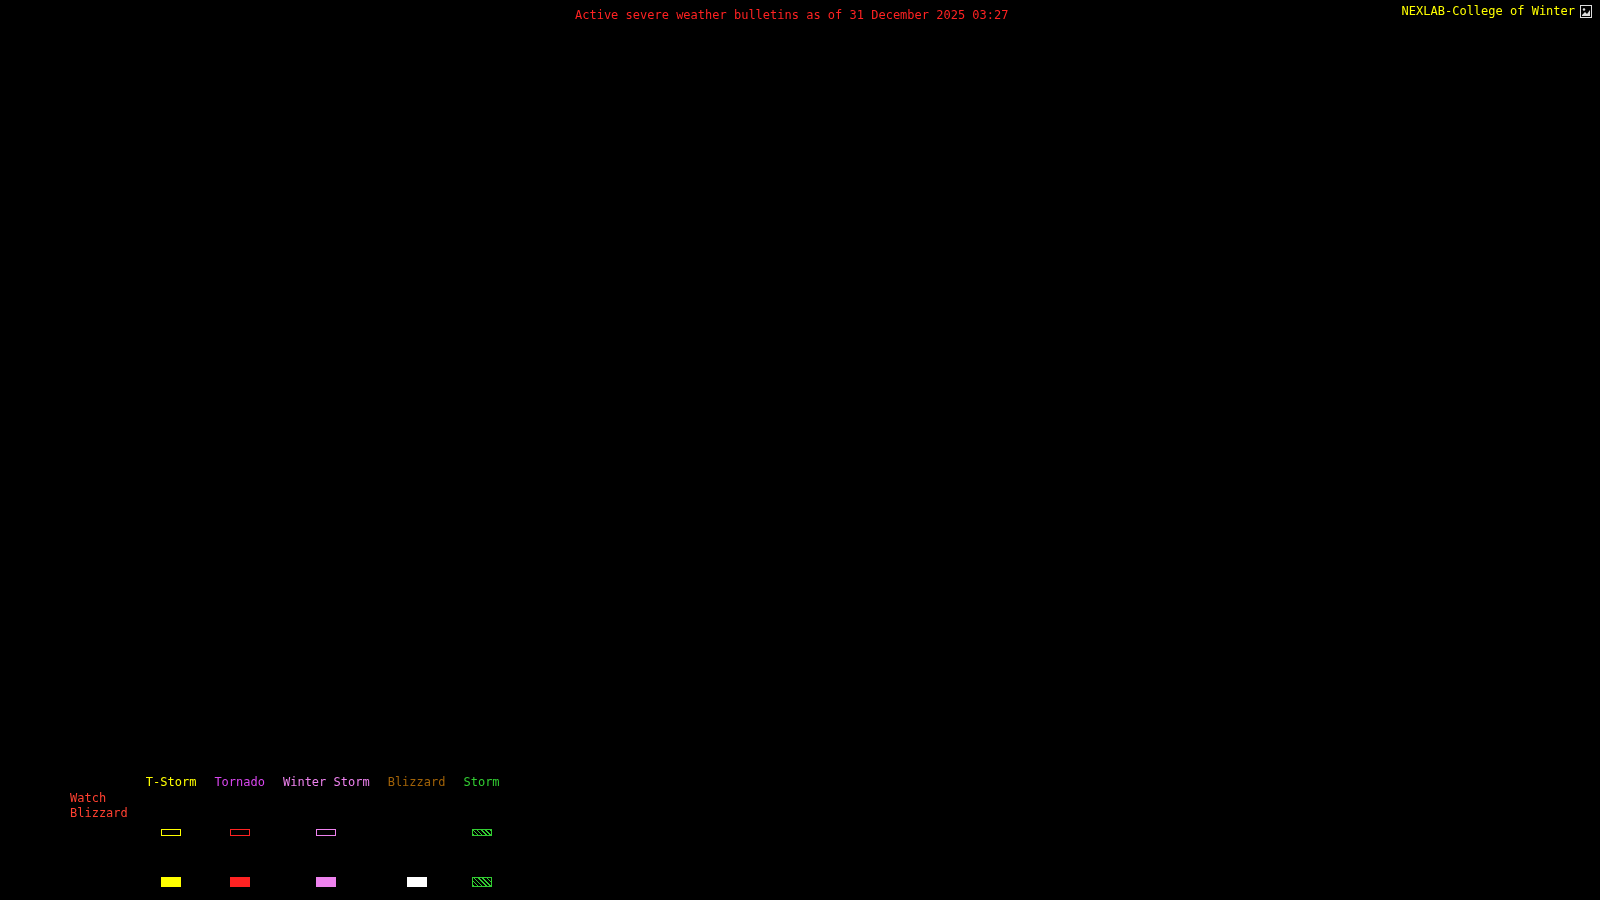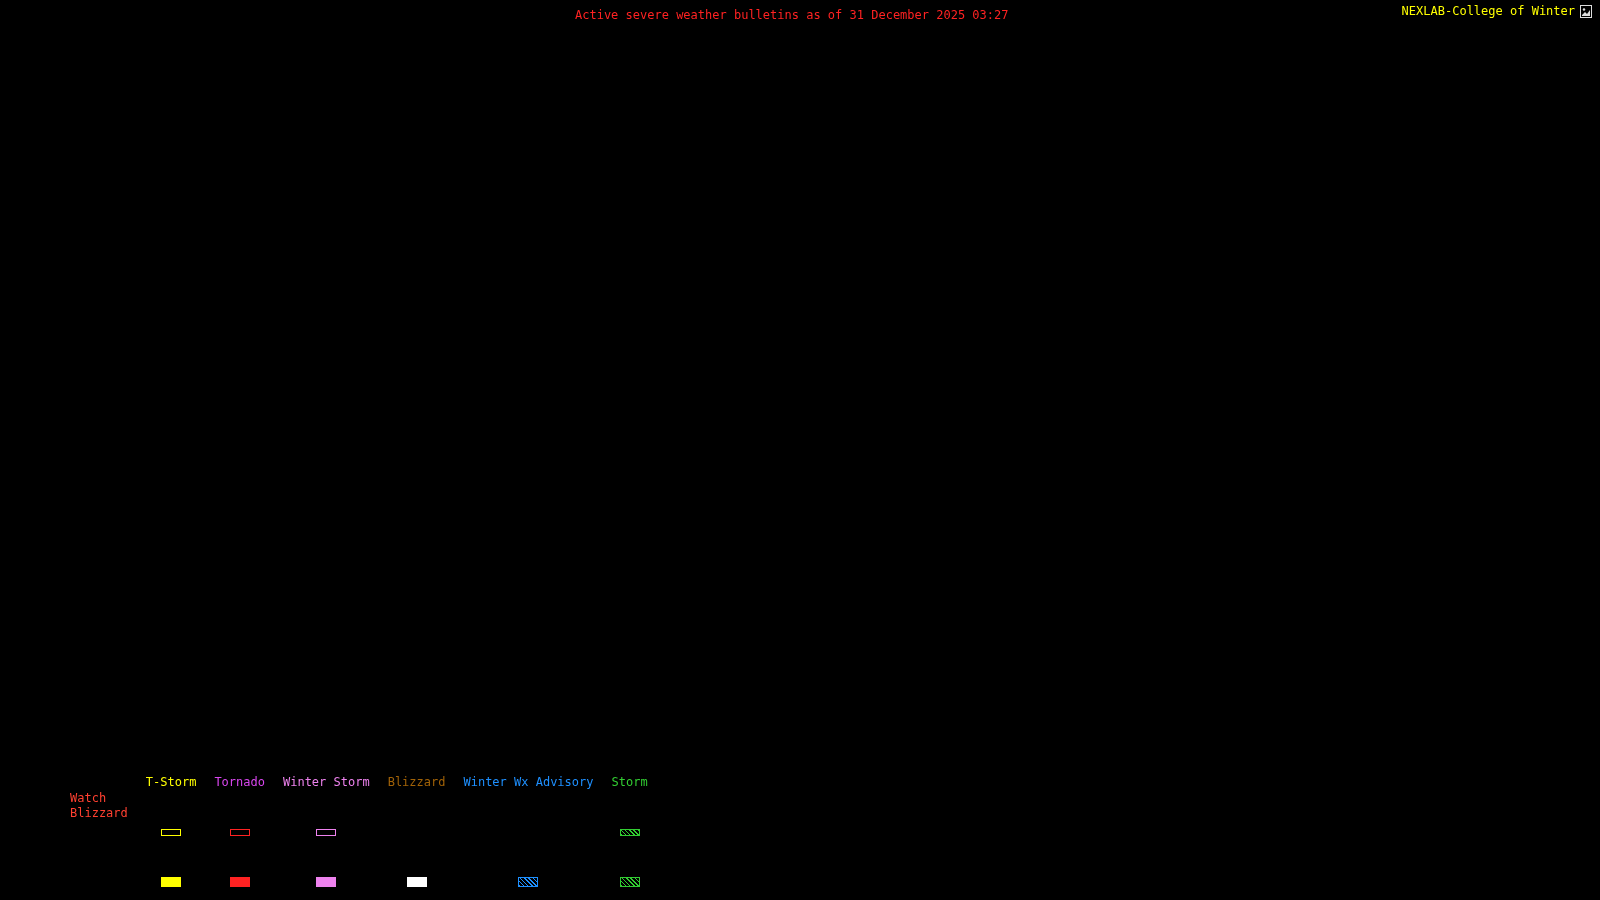--- a/index.html
+++ b/index.html
@@ -143,27 +143,20 @@
         </div>
       </div>
       <div class="legend-col">
         <div class="legend-col-label" style="color: #a16207;">Blizzard</div>
         <div class="swatch-slot watch"></div>
         <div class="swatch-slot warning">
           <span class="swatch fill warning" style="color: rgb(255, 255, 255); background: rgb(255, 255, 255);"></span>
         </div>
       </div>
       <div class="legend-col">
-        <div class="legend-col-label" style="color: rgb(30, 144, 255);">Winter Wx Advisory</div>
-        <div class="swatch-slot watch"></div>
-        <div class="swatch-slot warning">
-          <span class="swatch hatch warning" style="color: rgb(30, 144, 255); background-image: repeating-linear-gradient(45deg, rgb(30, 144, 255) 0px, rgb(30, 144, 255) 1px, transparent 1px, transparent 3px);"></span>
-        </div>
-      </div>
-      <div class="legend-col">
         <div class="legend-col-label" style="color: rgb(50, 205, 50);">Storm</div>
         <div class="swatch-slot watch">
           <span class="swatch hatch watch" style="color: rgb(50, 205, 50); background-image: repeating-linear-gradient(45deg, rgb(50, 205, 50) 0px, rgb(50, 205, 50) 1px, transparent 1px, transparent 3px);"></span>
         </div>
         <div class="swatch-slot warning">
           <span class="swatch hatch warning" style="color: rgb(50, 205, 50); background-image: repeating-linear-gradient(45deg, rgb(50, 205, 50) 0px, rgb(50, 205, 50) 1px, transparent 1px, transparent 3px);"></span>
         </div>
       </div>
     </div>
 </div>

